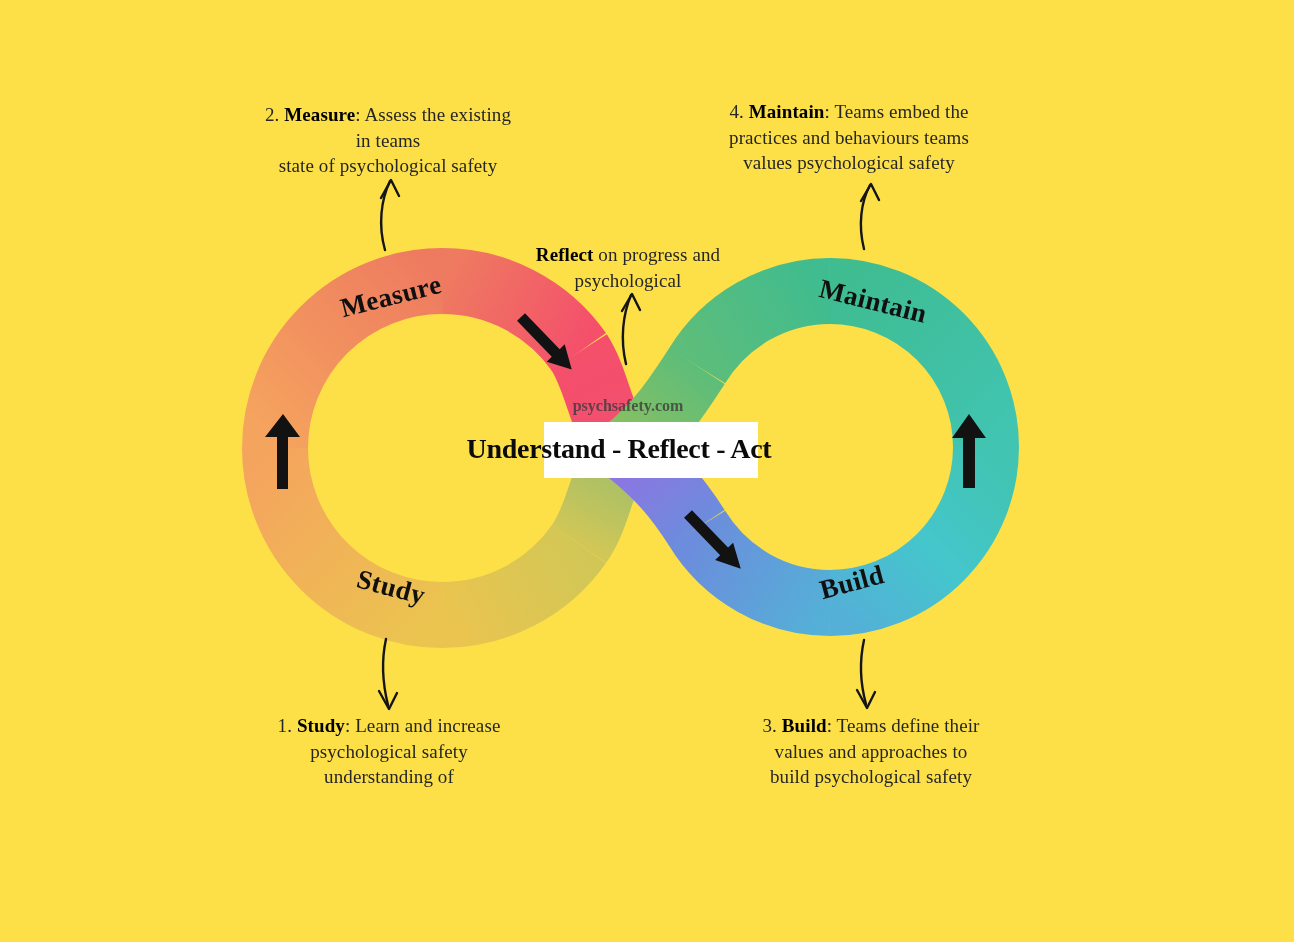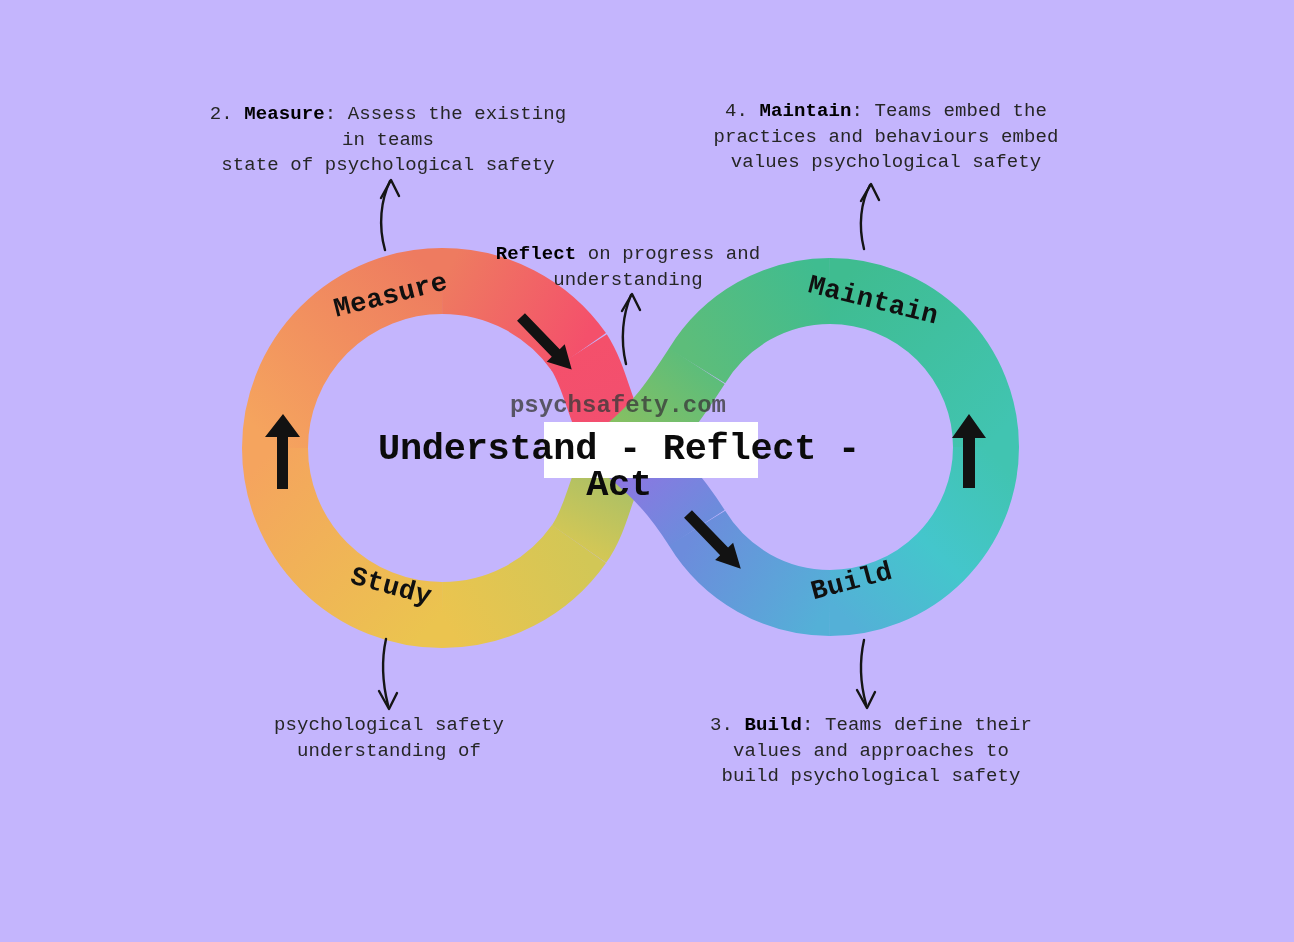--- a/index.html
+++ b/index.html
@@ -1,36 +1,36 @@
 <!DOCTYPE html>
 <html><head>
 <meta charset="utf-8">
 <style>
   html,body{margin:0;padding:0;background:#ffffff;}
   .canvas{
-    position:relative;width:1294px;height:942px;background:#c4b5fd;overflow:hidden;
-    font-family:Liberation Mono, monospace;
+    position:relative;width:1294px;height:942px;background:#fde047;overflow:hidden;
+    font-family:Liberation Serif, serif;
   }
   .loop-svg{position:absolute;left:0;top:0;}
   .callout{
     position:absolute;text-align:center;font-size:19px;line-height:25.5px;
     color:#262626;letter-spacing:.1px;
   }
   .callout b{color:#000;}
   .loop-label{
     position:absolute;width:200px;text-align:center;font-size:27px;line-height:31px;
     font-weight:700;color:#101010;letter-spacing:.4px;
   }
   .title{
     position:absolute;left:369px;top:431px;width:500px;text-align:center;
-    font-size:37px;line-height:36px;font-weight:700;color:#0b0b0b;letter-spacing:-.3px;
+    font-size:28px;line-height:36px;font-weight:700;color:#0b0b0b;letter-spacing:-.3px;
   }
   .watermark{
-    position:absolute;left:468px;top:395px;width:300px;text-align:center;
-    font-size:24px;line-height:22px;font-weight:700;color:rgba(58,58,58,.78);
+    position:absolute;left:478px;top:395px;width:300px;text-align:center;
+    font-size:16px;line-height:22px;font-weight:700;color:rgba(58,58,58,.78);
   }
 </style>
 </head>
 <body>
 
 <div class="canvas">
 
   <svg class="loop-svg" width="1294" height="942" viewBox="0 0 1294 942">
     <defs>
       <linearGradient id="gradL1" gradientUnits="userSpaceOnUse" x1="579" y1="352" x2="442" y2="281">
@@ -136,32 +136,33 @@
       </g>
     </g>
   </svg>
 
   <div class="callout" style="left:188px;top:102px;width:400px">
     <div><span>2. </span><b>Measure</b><span>: Assess the existing</span></div>
     <div>in teams</div>
     <div>state of psychological safety</div>
   </div>
 
-  <div class="callout" style="left:686px;top:99px;width:400px">
+  <div class="callout" style="left:649px;top:99px;width:400px">
     <div><span>4. </span><b>Maintain</b><span>: Teams embed the</span></div>
-    <div>practices and behaviours embed</div>
+    <div>practices and behaviours teams</div>
     <div>values psychological safety</div>
   </div>
 
   <div class="callout" style="left:478px;top:242px;width:300px">
     <div><b>Reflect</b><span> on progress and</span></div>
-    <div>understanding</div>
+    <div>psychological</div>
   </div>
 
   <div class="callout" style="left:189px;top:713px;width:400px">
+    <div><span>1. </span><b>Study</b><span>: Learn and increase</span></div>
     <div>psychological safety</div>
     <div>understanding of</div>
   </div>
 
   <div class="callout" style="left:671px;top:713px;width:400px">
     <div><span>3. </span><b>Build</b><span>: Teams define their</span></div>
     <div>values and approaches to</div>
     <div>build psychological safety</div>
   </div>
 

